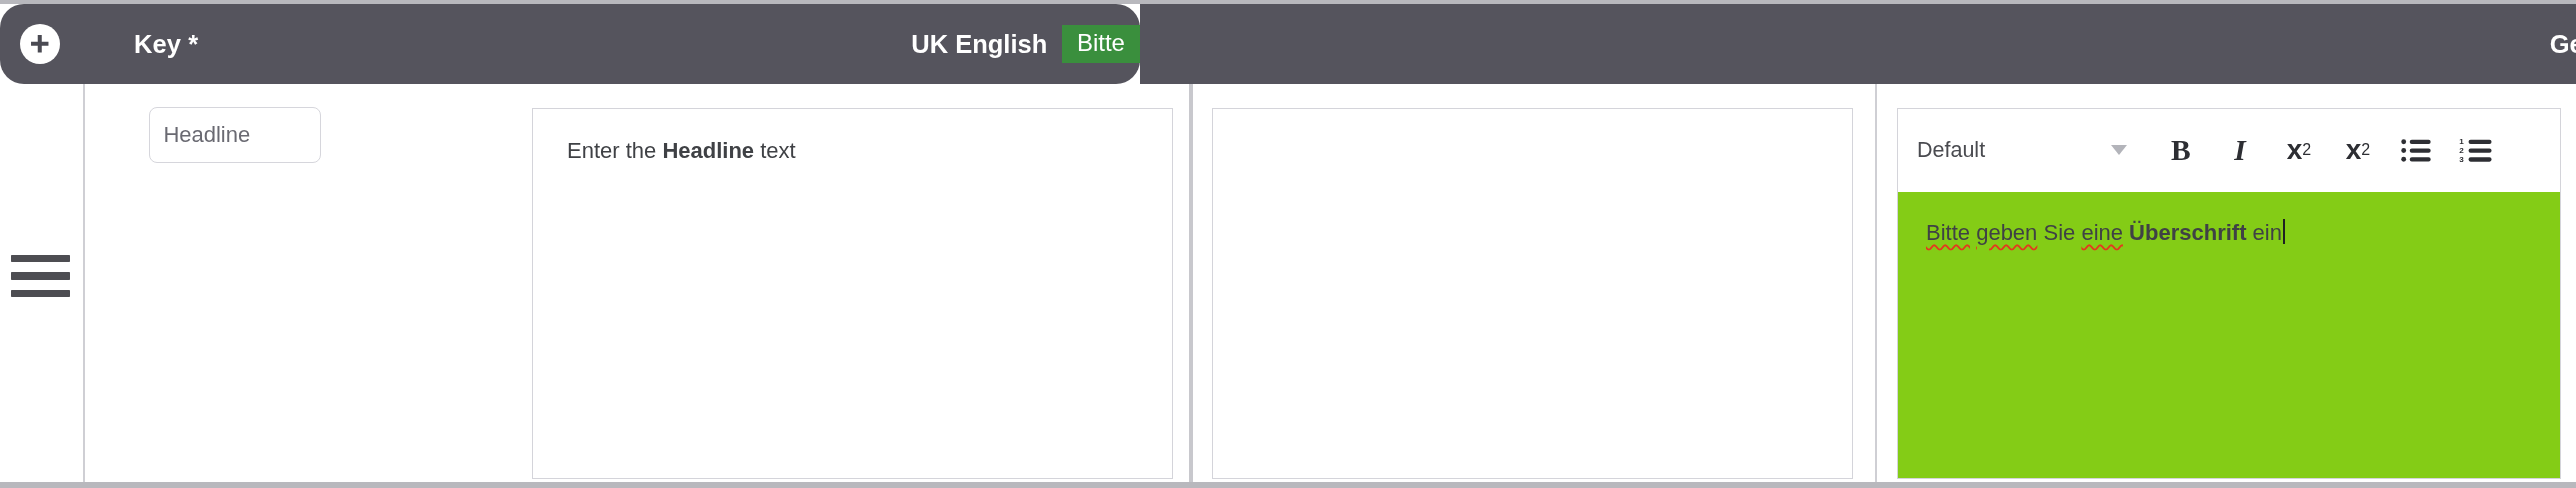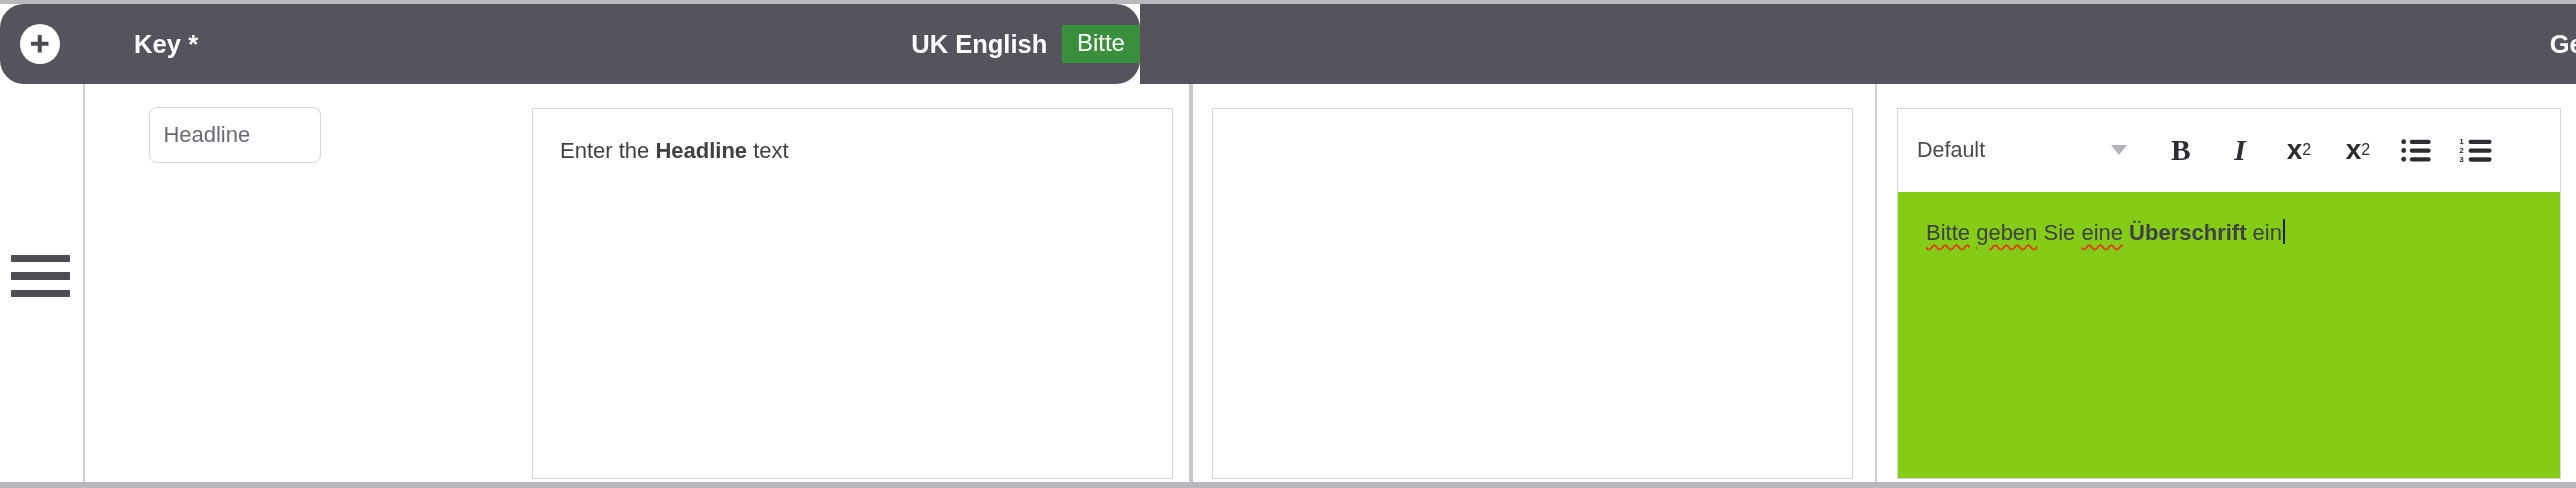--- a/index.html
+++ b/index.html
@@ -172,21 +172,21 @@
   
   .uk-editor {
     position: absolute;
     left: 532px;
     top: 23.5px;
     width: 641px;
     height: 371px;
     box-sizing: border-box;
     border: 1.3px solid #d4d4da;
     background: #ffffff;
-    padding: 28px 27px;
+    padding: 28px 34px;
   }
   .uk-editor-text {
     font-size: 22px;
     color: #3f4145;
     line-height: 1.3;
   }
   .uk-editor-text b { font-weight: bold; }
 
   
   .fr-editor {

